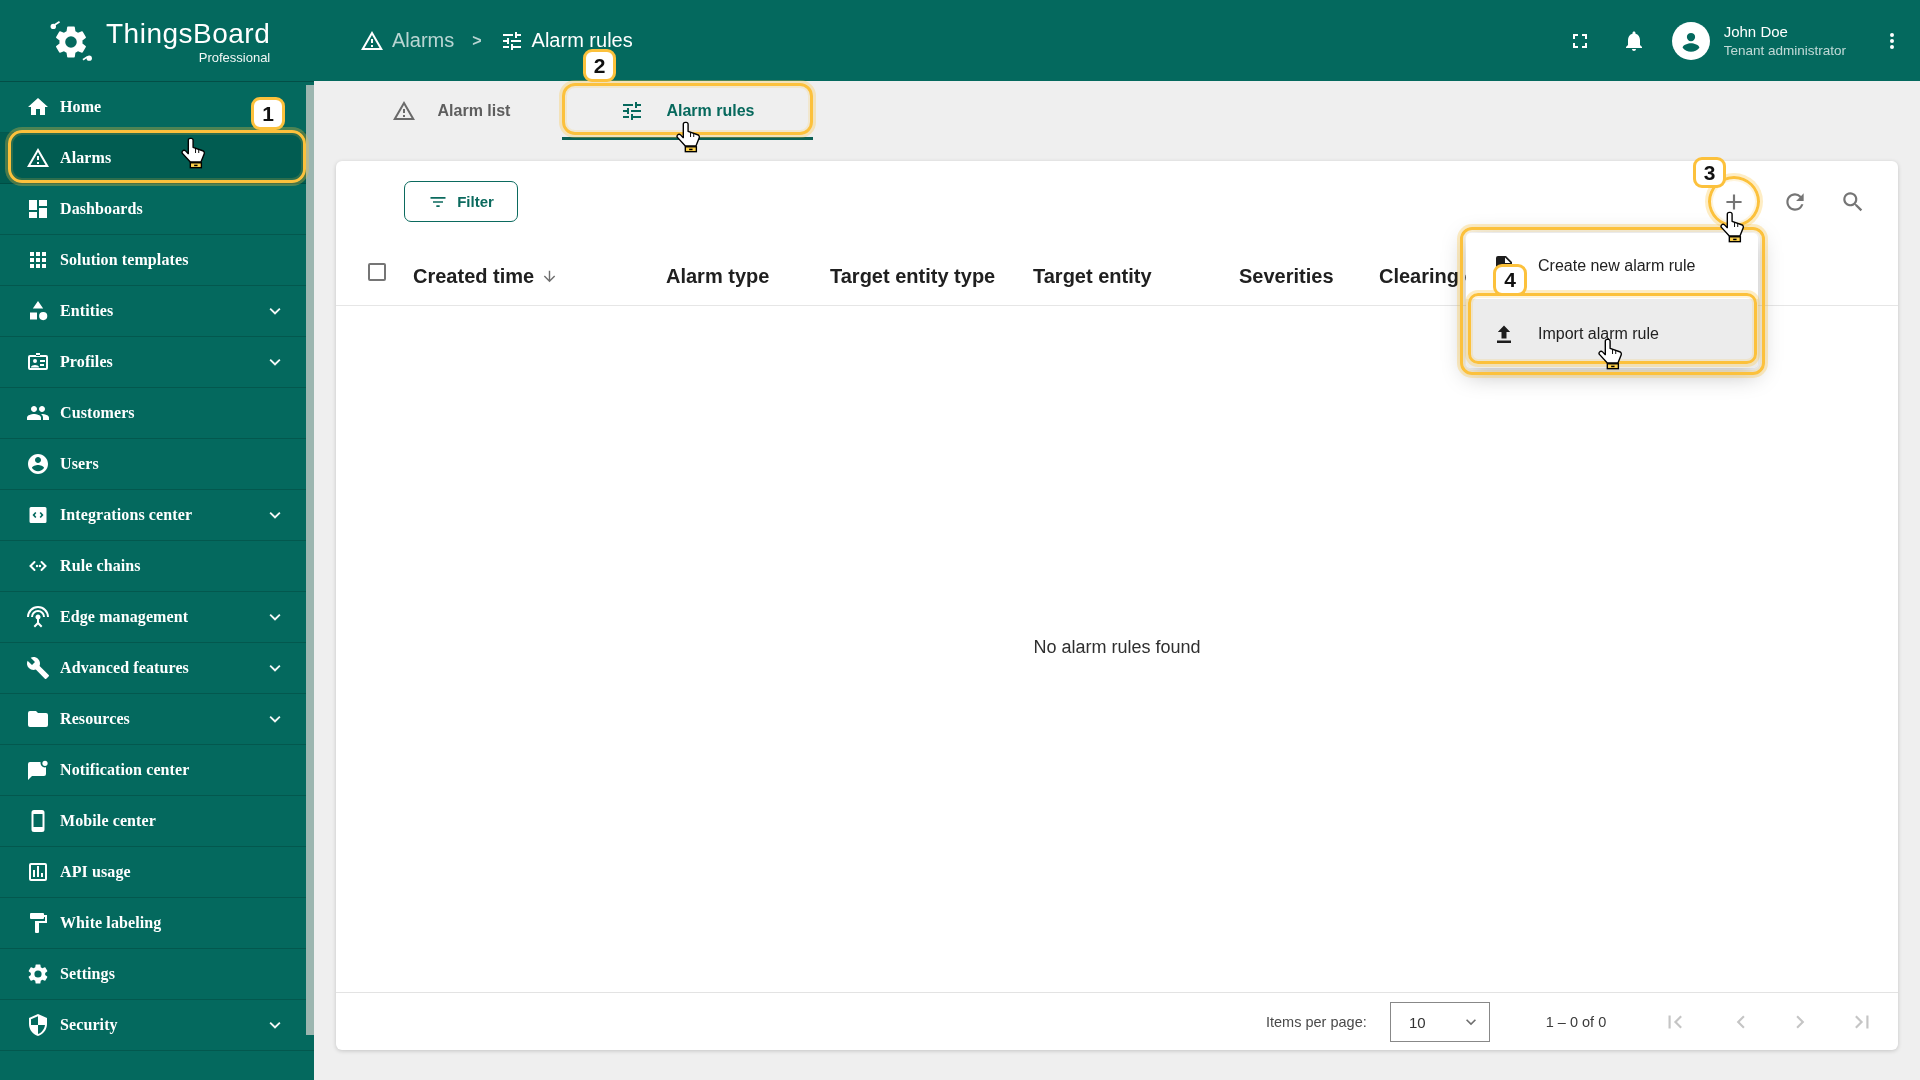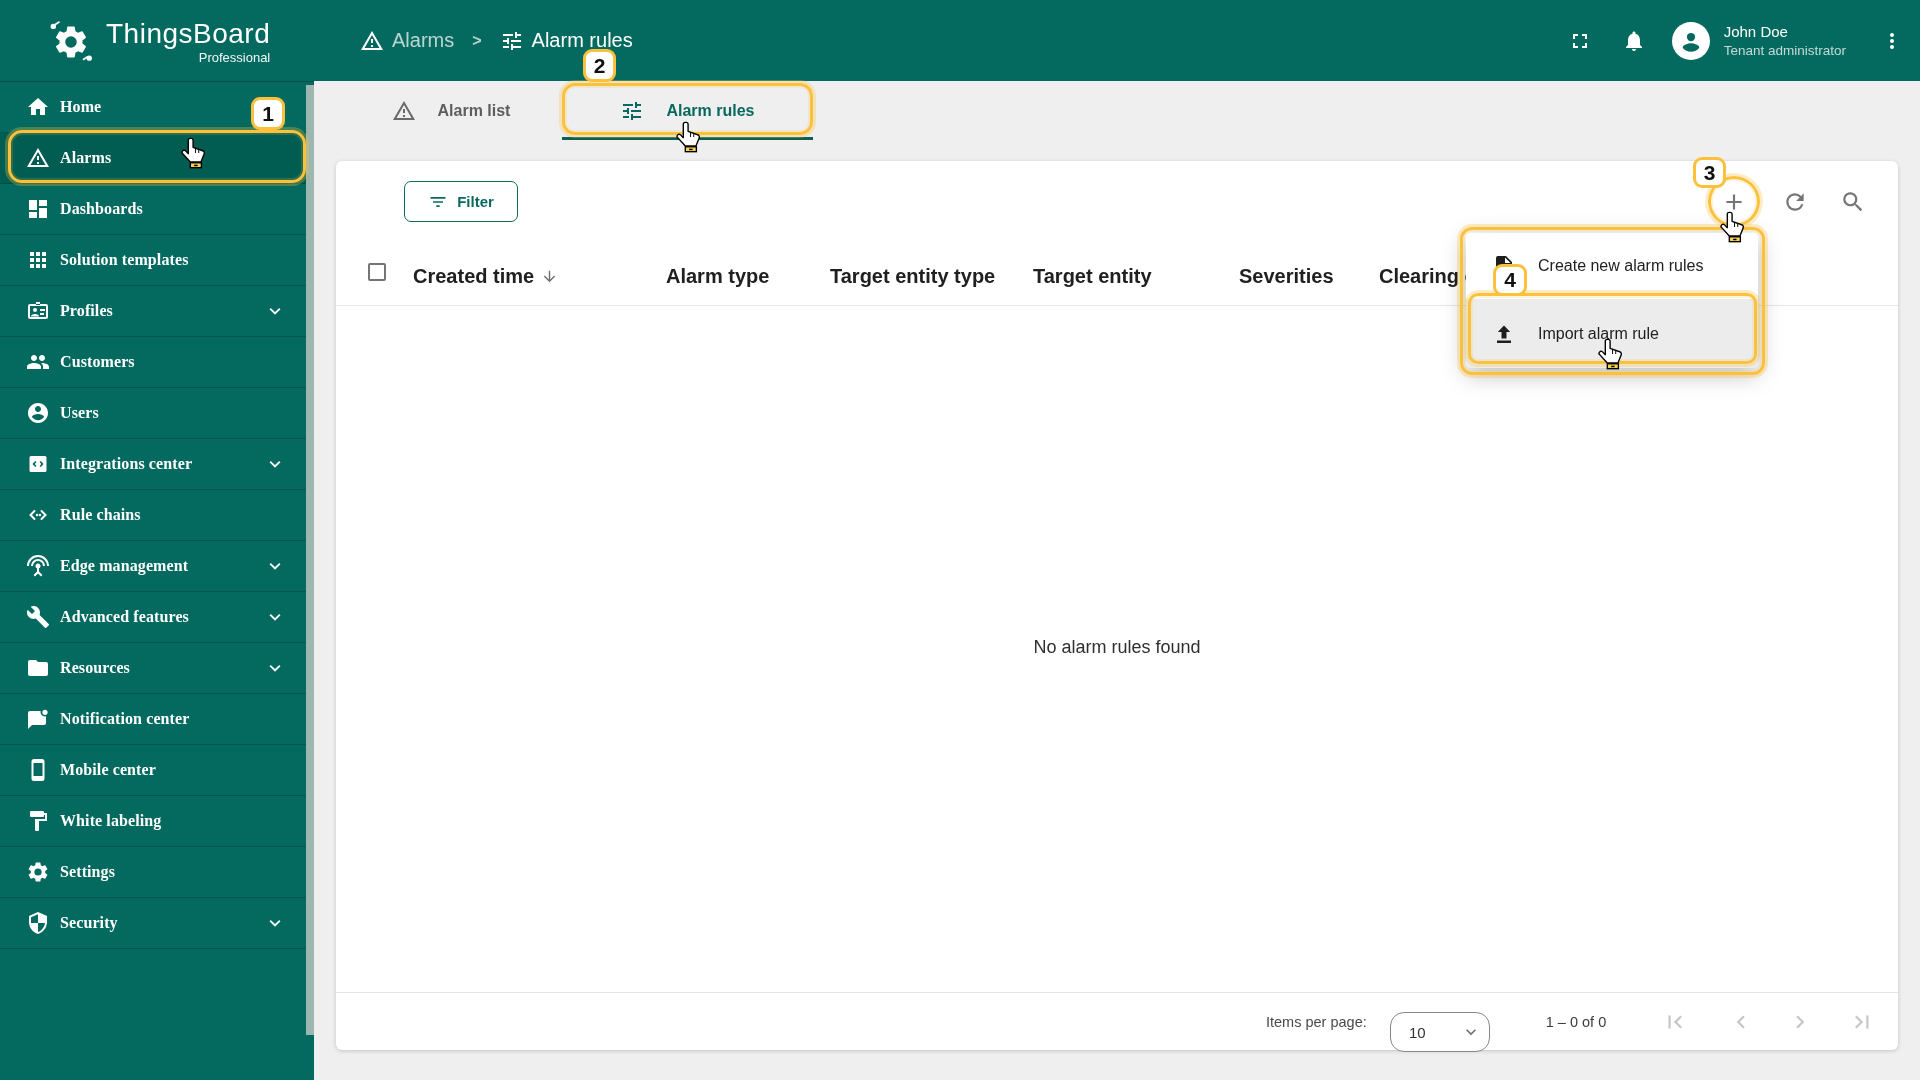--- a/index.html
+++ b/index.html
@@ -50,21 +50,21 @@
   #search-btn { left:1504px; }
   #thead { position:absolute; left:0; top:96px; width:1562px; height:49px; border-bottom:1px solid #e6e6e6; }
   #row-checkbox { position:absolute; left:32px; top:6px; width:18px; height:18px; border:2px solid #757575; border-radius:2px; background:#fff; cursor:pointer; }
   .th { position:absolute; top:0; height:38px; display:flex; align-items:center; gap:7px; font-size:20px; font-weight:700; color:#202020; white-space:nowrap; cursor:pointer; }
   .sort-ic { width:17px; height:17px; color:#6f6f6f; }
   #empty-text { position:absolute; left:0; top:476px; width:1562px; text-align:center; font-size:18px; color:#2f2f2f; }
 
   
   #pagination { position:absolute; left:0; top:831px; width:1562px; height:58px; border-top:1px solid #e3e3e3; font-size:14.5px; color:#4a4a4a; }
   #ipp-label { position:absolute; left:930px; top:21px; }
-  #page-size { position:absolute; left:1054px; top:19px; width:100px; height:40px; border:1px solid #888; border-radius:14px; display:flex; align-items:center; cursor:pointer; background:#fff; }
+  #page-size { position:absolute; left:1054px; top:9px; width:100px; height:40px; border:1px solid #888; border-radius:0; display:flex; align-items:center; cursor:pointer; background:#fff; }
   #page-size .val { font-size:15px; color:#333; margin-left:18px; }
   #page-size .caret { width:20px; height:20px; color:#6f6f6f; margin-left:auto; margin-right:8px; }
   #range-label { position:absolute; left:1180px; top:21px; width:120px; text-align:center; color:#3c3c3c; }
   .pager { position:absolute; top:16px; width:26px; height:26px; color:#c5c5c5; cursor:pointer; }
 
   
   #menu { position:absolute; left:1466px; top:233px; width:292px; height:135px; background:#fff; border-radius:5px; box-shadow:0 6px 24px rgba(0,0,0,.28); z-index:40; overflow:hidden; }
   .menu-item { height:66px; display:flex; align-items:center; padding-left:26px; gap:22px; font-size:16px; color:#212121; cursor:pointer; }
   .menu-item.hl { height:69px; background:#ececec; }
   .mi-ic { width:24px; height:24px; color:#1d1d1d; flex:none; }
@@ -190,20 +190,33 @@
       <span class="side-icon">
         <svg class="ic" viewBox="0 0 24 24" width="100%" height="100%" fill="currentColor">
           <path d="M4 4h4v4H4zM10 4h4v4h-4zM16 4h4v4h-4zM4 10h4v4H4zM10 10h4v4h-4zM16 10h4v4h-4zM4 16h4v4H4zM10 16h4v4h-4zM16 16h4v4h-4z"></path>
         </svg>
       </span>
       <span class="lbl">Solution templates</span>
     </div>
     <div class="side-item">
       <span class="side-icon">
         <svg class="ic" viewBox="0 0 24 24" width="100%" height="100%" fill="currentColor">
+          <path d="M12 2 6.8 9.6h10.4L12 2zM17.2 13a4.1 4.1 0 1 0 0 8.2 4.1 4.1 0 0 0 0-8.2zM4 13.6h7v7H4z"></path>
+        </svg>
+      </span>
+      <span class="lbl">Entities</span>
+      <span class="chev">
+        <svg class="ic" viewBox="0 0 24 24" width="100%" height="100%" fill="currentColor">
+          <path d="M7.4 8.6 12 13.2l4.6-4.6L18 10l-6 6-6-6z"></path>
+        </svg>
+      </span>
+    </div>
+    <div class="side-item">
+      <span class="side-icon">
+        <svg class="ic" viewBox="0 0 24 24" width="100%" height="100%" fill="currentColor">
           <path d="M20 5H4a2 2 0 0 0-2 2v11a2 2 0 0 0 2 2h16a2 2 0 0 0 2-2V7a2 2 0 0 0-2-2zm0 13H4V7h16v11zM9 13a2 2 0 1 0 0-4 2 2 0 0 0 0 4zm-4 4c0-1.3 2.7-2 4-2s4 .7 4 2v.5H5V17zm9-7h5v2h-5v-2zm0 4h4v2h-4v-2zM10 3h4v3h-4z"></path>
         </svg>
       </span>
       <span class="lbl">Profiles</span>
       <span class="chev">
         <svg class="ic" viewBox="0 0 24 24" width="100%" height="100%" fill="currentColor">
           <path d="M7.4 8.6 12 13.2l4.6-4.6L18 10l-6 6-6-6z"></path>
         </svg>
       </span>
     </div>
@@ -296,20 +309,28 @@
       </span>
       <span class="lbl">Notification center</span>
     </div>
     <div class="side-item">
       <span class="side-icon">
         <svg class="ic" viewBox="0 0 24 24" width="100%" height="100%" fill="currentColor">
           <path d="M16 1H8A2.5 2.5 0 0 0 5.5 3.5v17A2.5 2.5 0 0 0 8 23h8a2.5 2.5 0 0 0 2.5-2.5v-17A2.5 2.5 0 0 0 16 1zm.5 17h-9V5h9v13z"></path>
         </svg>
       </span>
       <span class="lbl">Mobile center</span>
+    </div>
+    <div class="side-item">
+      <span class="side-icon">
+        <svg class="ic" viewBox="0 0 24 24" width="100%" height="100%" fill="currentColor">
+          <path d="M19 3H5a2 2 0 0 0-2 2v14a2 2 0 0 0 2 2h14a2 2 0 0 0 2-2V5a2 2 0 0 0-2-2zm0 16H5V5h14v14zM7 10h2v7H7zm4-4h2v11h-2zm4 7h2v4h-2z"></path>
+        </svg>
+      </span>
+      <span class="lbl">API usage</span>
     </div>
     <div class="side-item">
       <span class="side-icon">
         <svg class="ic" viewBox="0 0 24 24" width="100%" height="100%" fill="currentColor">
           <path d="M18 4V3a1 1 0 0 0-1-1H5a1 1 0 0 0-1 1v4a1 1 0 0 0 1 1h12a1 1 0 0 0 1-1V6h1v4H9v11a1 1 0 0 0 1 1h2a1 1 0 0 0 1-1v-9h8V4h-3z"></path>
         </svg>
       </span>
       <span class="lbl">White labeling</span>
     </div>
     <div class="side-item">
@@ -444,21 +465,21 @@
   </div>
 </div>
 
 <div id="menu">
     <div class="menu-item">
       <span class="mi-ic">
         <svg class="ic" viewBox="0 0 24 24" width="100%" height="100%" fill="currentColor">
           <path d="M6 2a2 2 0 0 0-2 2v16a2 2 0 0 0 2 2h12a2 2 0 0 0 2-2V8l-6-6H6zm7 7V3.5L18.5 9H13z"></path>
         </svg>
       </span>
-      <span>Create new alarm rules</span>
+      <span>Create new alarm rule</span>
     </div>
     <div class="menu-item hl">
       <span class="mi-ic">
         <svg class="ic" viewBox="0 0 24 24" width="100%" height="100%" fill="currentColor">
           <path d="M5 18.5h14V21H5zM12 3.5 5.8 10h3.7v6.5h5V10h3.7z"></path>
         </svg>
       </span>
       <span>Import alarm rule</span>
     </div>
   </div>

